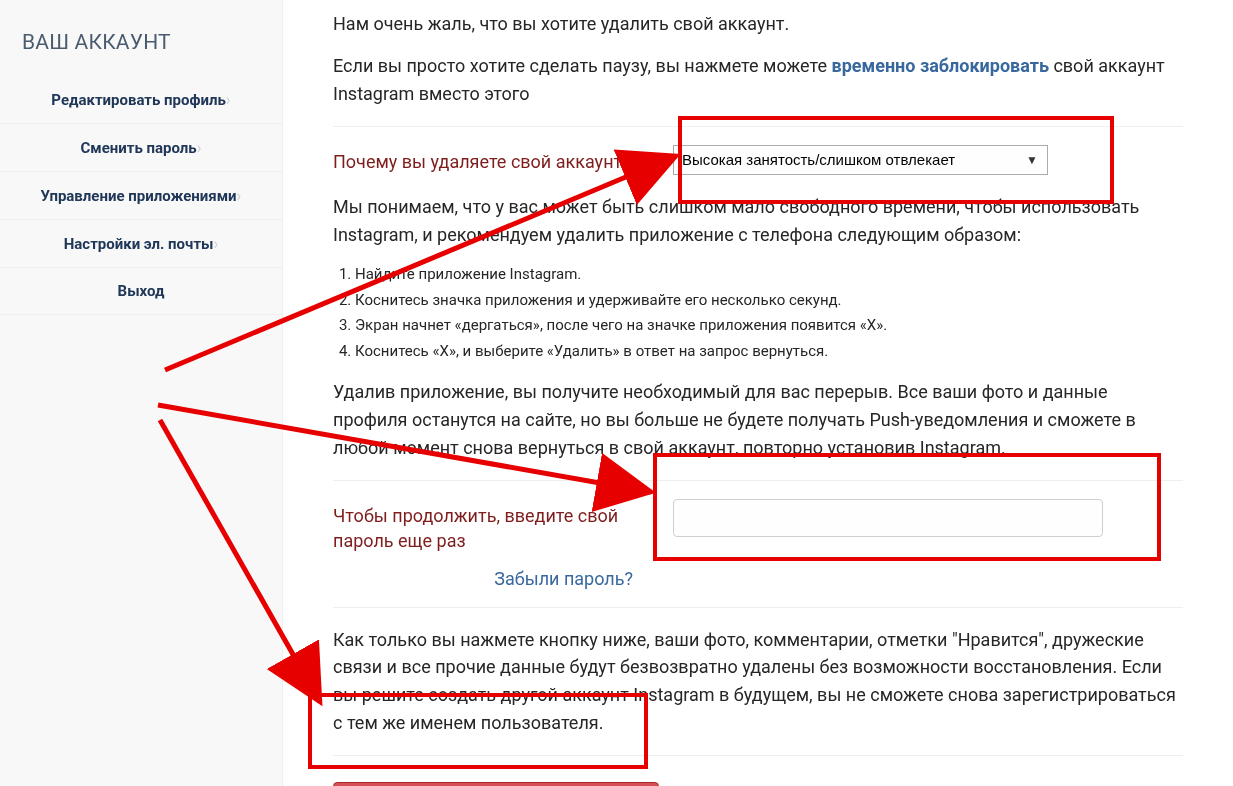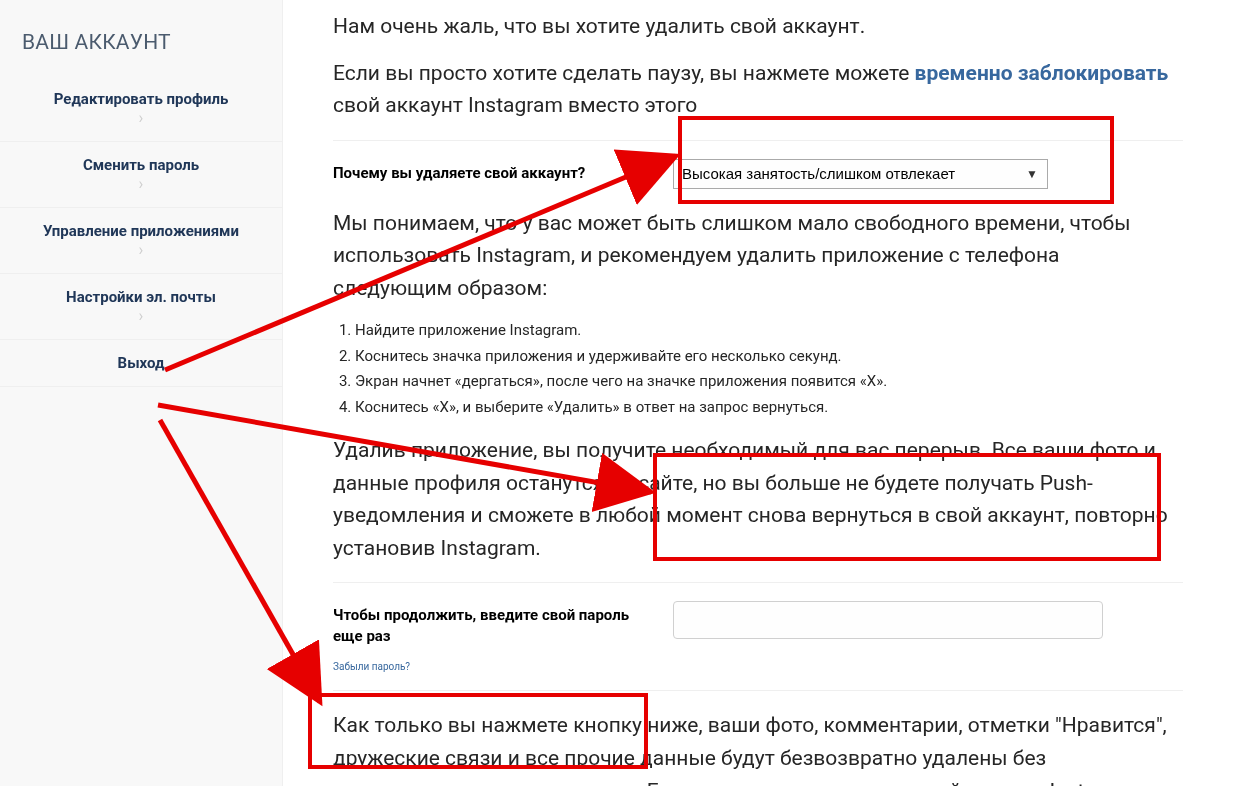--- a/index.html
+++ b/index.html
@@ -29,56 +29,55 @@
   .sidebar-item {
     display: flex;
     align-items: center;
     justify-content: center;
     padding: 14px 22px;
     border-bottom: 1px solid #efefef;
     cursor: pointer;
     color: #203758;
     font-size: 15px;
     font-weight: 700;
-    flex-direction: column;
   }
   .sidebar-item:first-of-type { border-top: 1px solid #efefef; }
   .sidebar-item .chev {
     color: #cfcfcf;
     font-size: 16px;
     font-weight: 400;
   }
   .main {
     flex: 1;
     padding: 0 50px 30px 50px;
     position: relative;
   }
   .para {
     color: #262626;
-    font-size: 21px;
+    font-size: 18px;
     line-height: 1.55;
     margin: 10px 6px 14px 0;
   }
   .link { color: #38689e; cursor: pointer; font-weight: bold; }
   hr.sep {
     border: none;
     border-top: 1px solid #efefef;
     margin: 18px 0;
   }
   .row {
     display: flex;
     align-items: flex-start;
     gap: 40px;
     margin: 18px 0;
   }
   .row-label {
     width: 300px;
-    font-size: 15px;
-    font-weight: 700;
-    color: #000000;
+    font-size: 18px;
+    font-weight: 400;
+    color: #7f1d1d;
     padding-top: 4px;
     line-height: 1.4;
   }
   .select-wrap {
     position: relative;
   }
   select.reason {
     width: 375px;
     height: 30px;
     font-size: 15px;
@@ -111,23 +110,24 @@
     width: 430px;
     height: 38px;
     border: 1px solid #d0d0d0;
     border-radius: 4px;
     padding: 6px 10px;
     font-size: 14px;
     background: #fefefe;
   }
   .forgot {
     color: #38689e;
-    font-size: 10px;
+    font-size: 18px;
     margin-top: 14px;
     cursor: pointer;
+    text-align: right;
   }
   .delete-btn {
     display: inline-block;
     background: linear-gradient(to bottom, #d64f5a 0%, #c0352f 100%);
     color: #fff;
     font-size: 17px;
     font-weight: 400;
     padding: 10px 24px;
     border: 1px solid #a82a24;
     border-radius: 4px;

